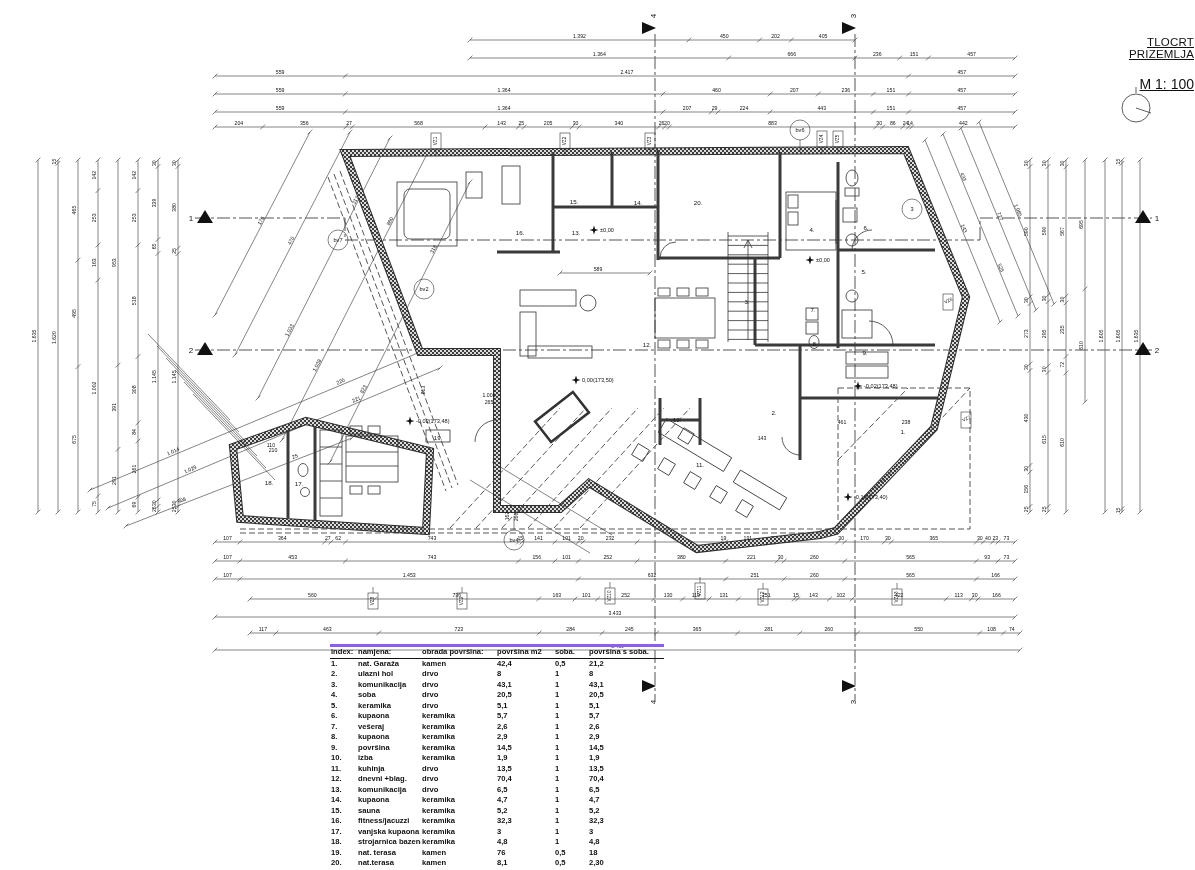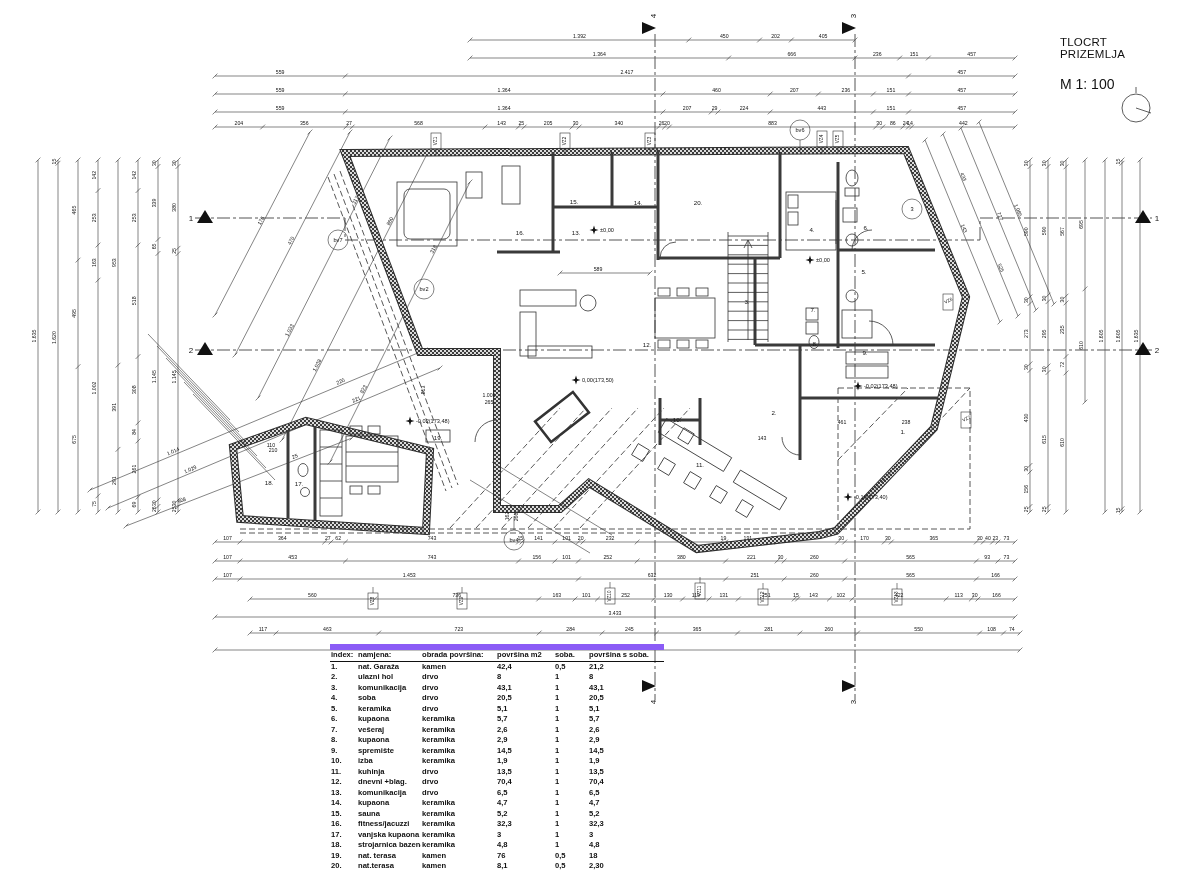--- a/index.html
+++ b/index.html
@@ -10,29 +10,29 @@
   .wo{stroke:#2e2e2e;stroke-width:8;fill:none;stroke-linejoin:miter;}
   .w{stroke:url(#wh);stroke-width:6;fill:none;stroke-linejoin:miter;}
   .thin{stroke:#3a3a3a;stroke-width:3;fill:none;}
   .f{stroke:#333;stroke-width:.8;fill:none;}
   .fd{stroke:#333;stroke-width:2.6;fill:none;}
   .dim{stroke:#333;stroke-width:.6;fill:none;}
   .dd{stroke:#444;stroke-width:.9;fill:none;stroke-dasharray:6 3;}
   .sec{stroke:#555;stroke-width:1;fill:none;stroke-dasharray:13 3 3 3;}
   text{fill:#151515;}
   
-  #title-block{position:absolute;left:1060px;top:36px;width:112px;text-align:left;}
+  #title-block{position:absolute;left:1082px;top:36px;width:112px;text-align:right;text-decoration:underline;}
   #title-block .t1{font-size:11.5px;font-weight:400;letter-spacing:.2px;}
   #title-block .t2{font-size:14px;margin-top:16px;}
   
   #legend{position:absolute;left:330px;top:644px;width:334px;}
   #legend table{border-collapse:collapse;table-layout:fixed;width:100%;}
   #legend td{font-size:7.6px;font-weight:700;line-height:10.5px;padding:0 1px;
              white-space:nowrap;overflow:hidden;}
-  #legend tr.hdr td{border-top:6px solid #8b5cf6;border-bottom:1px solid #111;}
+  #legend tr.hdr td{border-top:3px solid #8b5cf6;border-bottom:1px solid #111;}
 </style>
 </head>
 <body>
 
 <div id="page">
   <svg id="plan-svg" width="1195" height="870" viewBox="0 0 1195 870">
     <defs>
       <pattern id="wh" width="4" height="4" patternUnits="userSpaceOnUse">
         <rect width="4" height="4" fill="#dcdcdc"></rect>
         <rect width="2" height="2" fill="#3c3c3c"></rect>
@@ -835,21 +835,21 @@
           <tr>
             <td>8.</td>
             <td>kupaona</td>
             <td>keramika</td>
             <td>2,9</td>
             <td>1</td>
             <td>2,9</td>
           </tr>
           <tr>
             <td>9.</td>
-            <td>spremište</td>
+            <td>površina</td>
             <td>keramika</td>
             <td>14,5</td>
             <td>1</td>
             <td>14,5</td>
           </tr>
           <tr>
             <td>10.</td>
             <td>izba</td>
             <td>keramika</td>
             <td>1,9</td>

